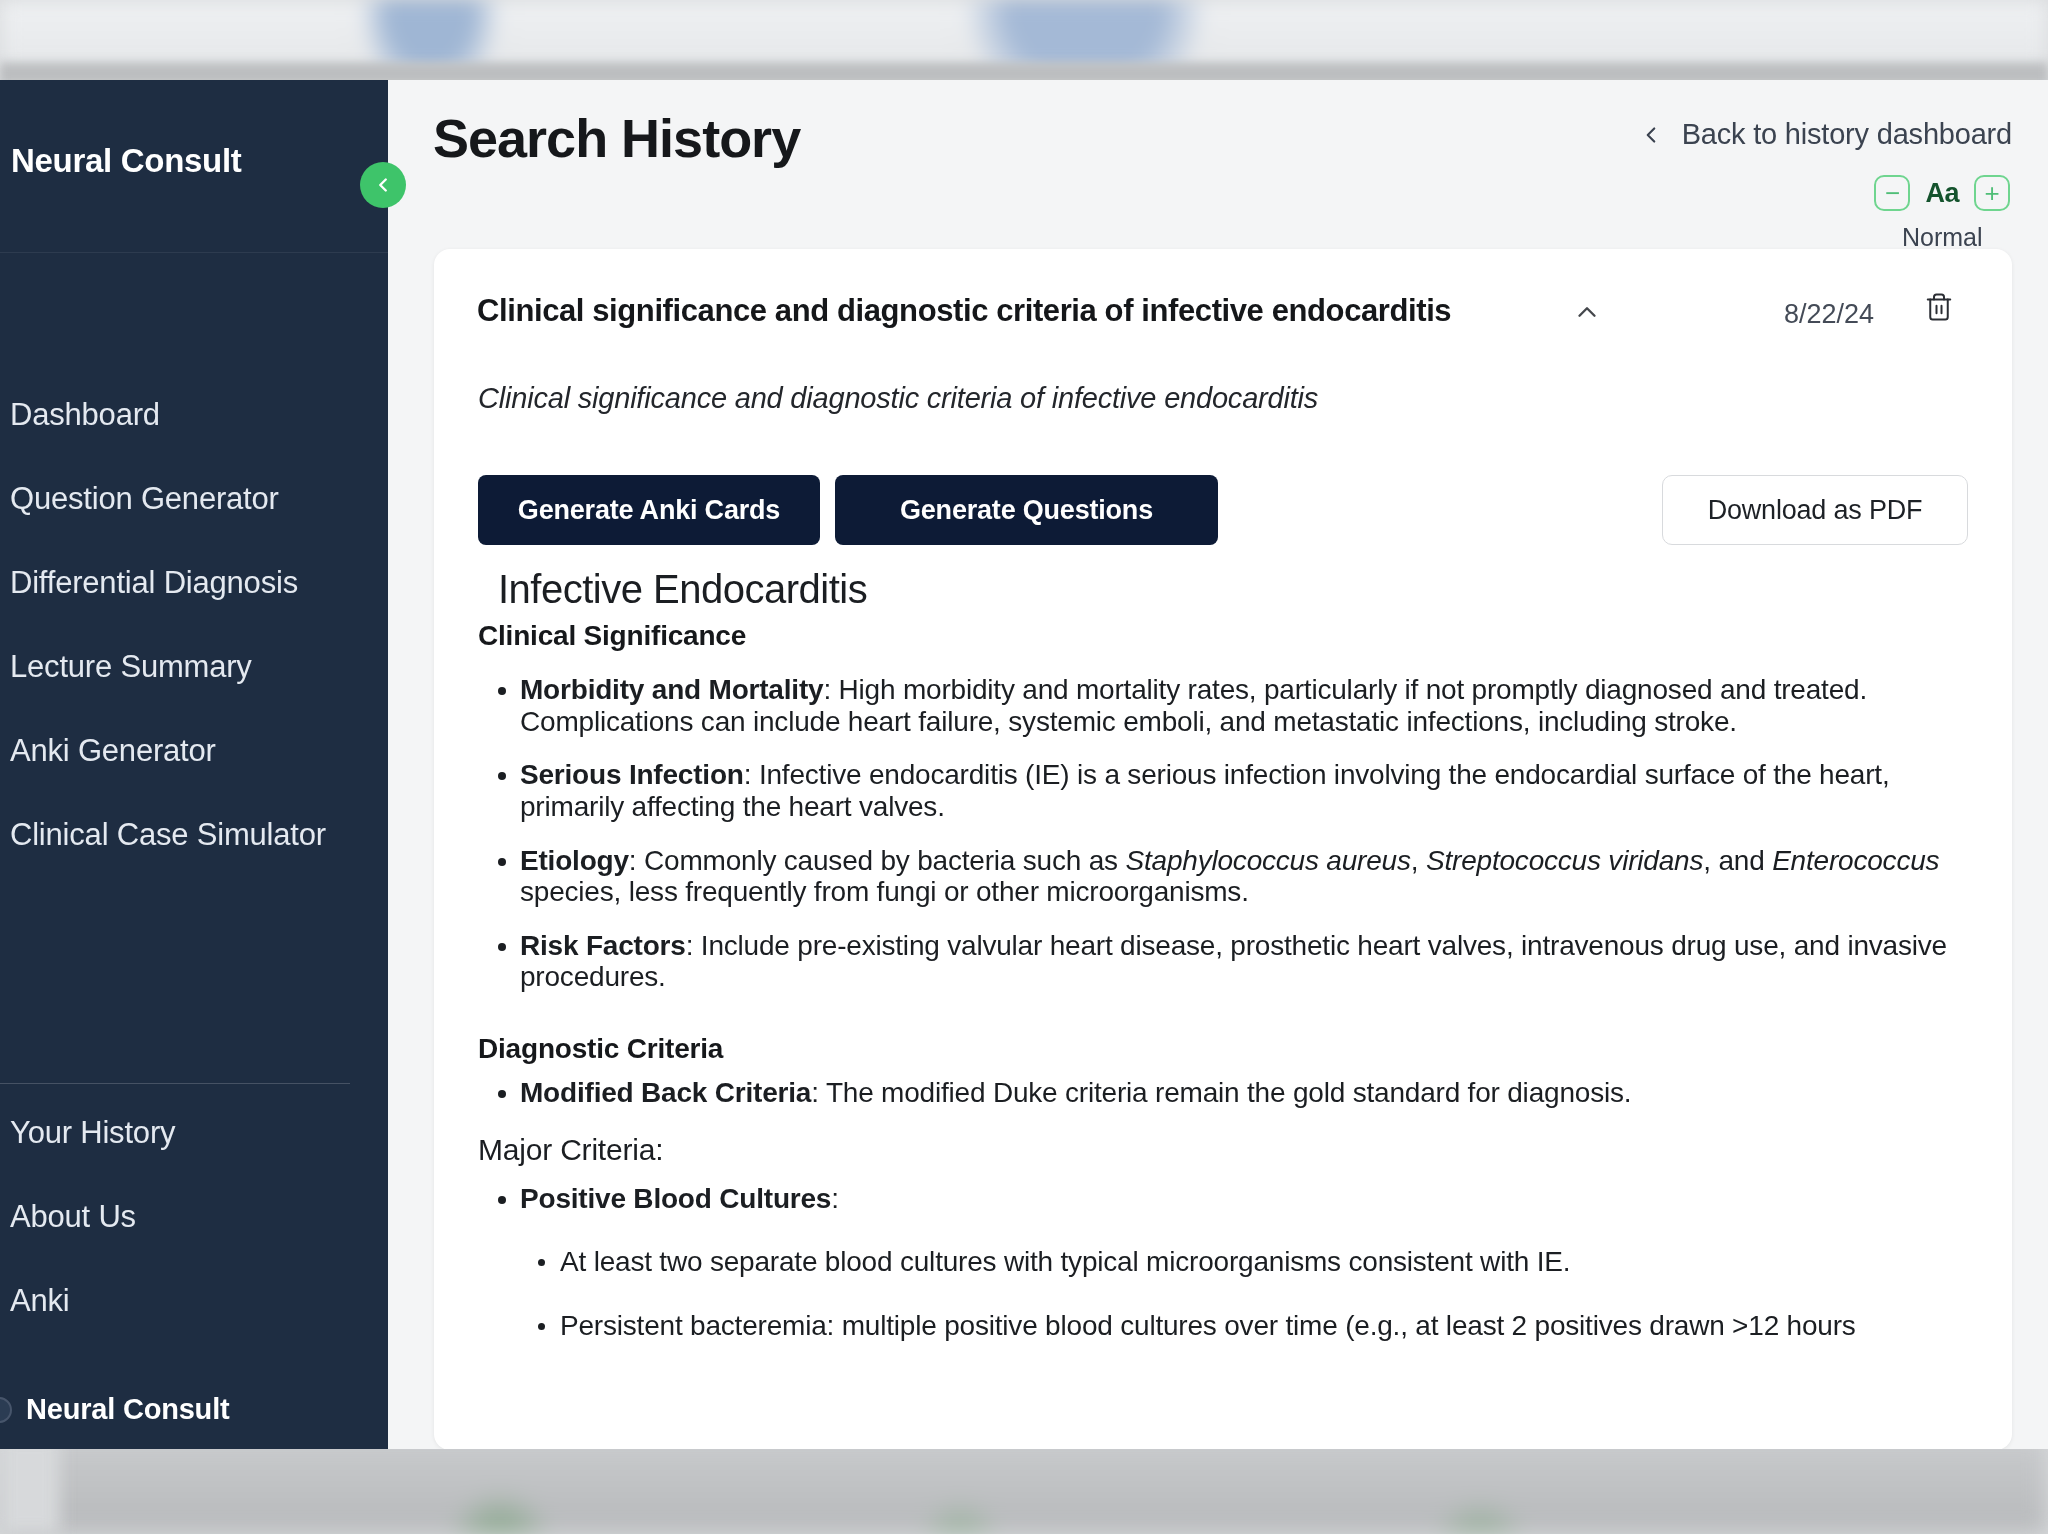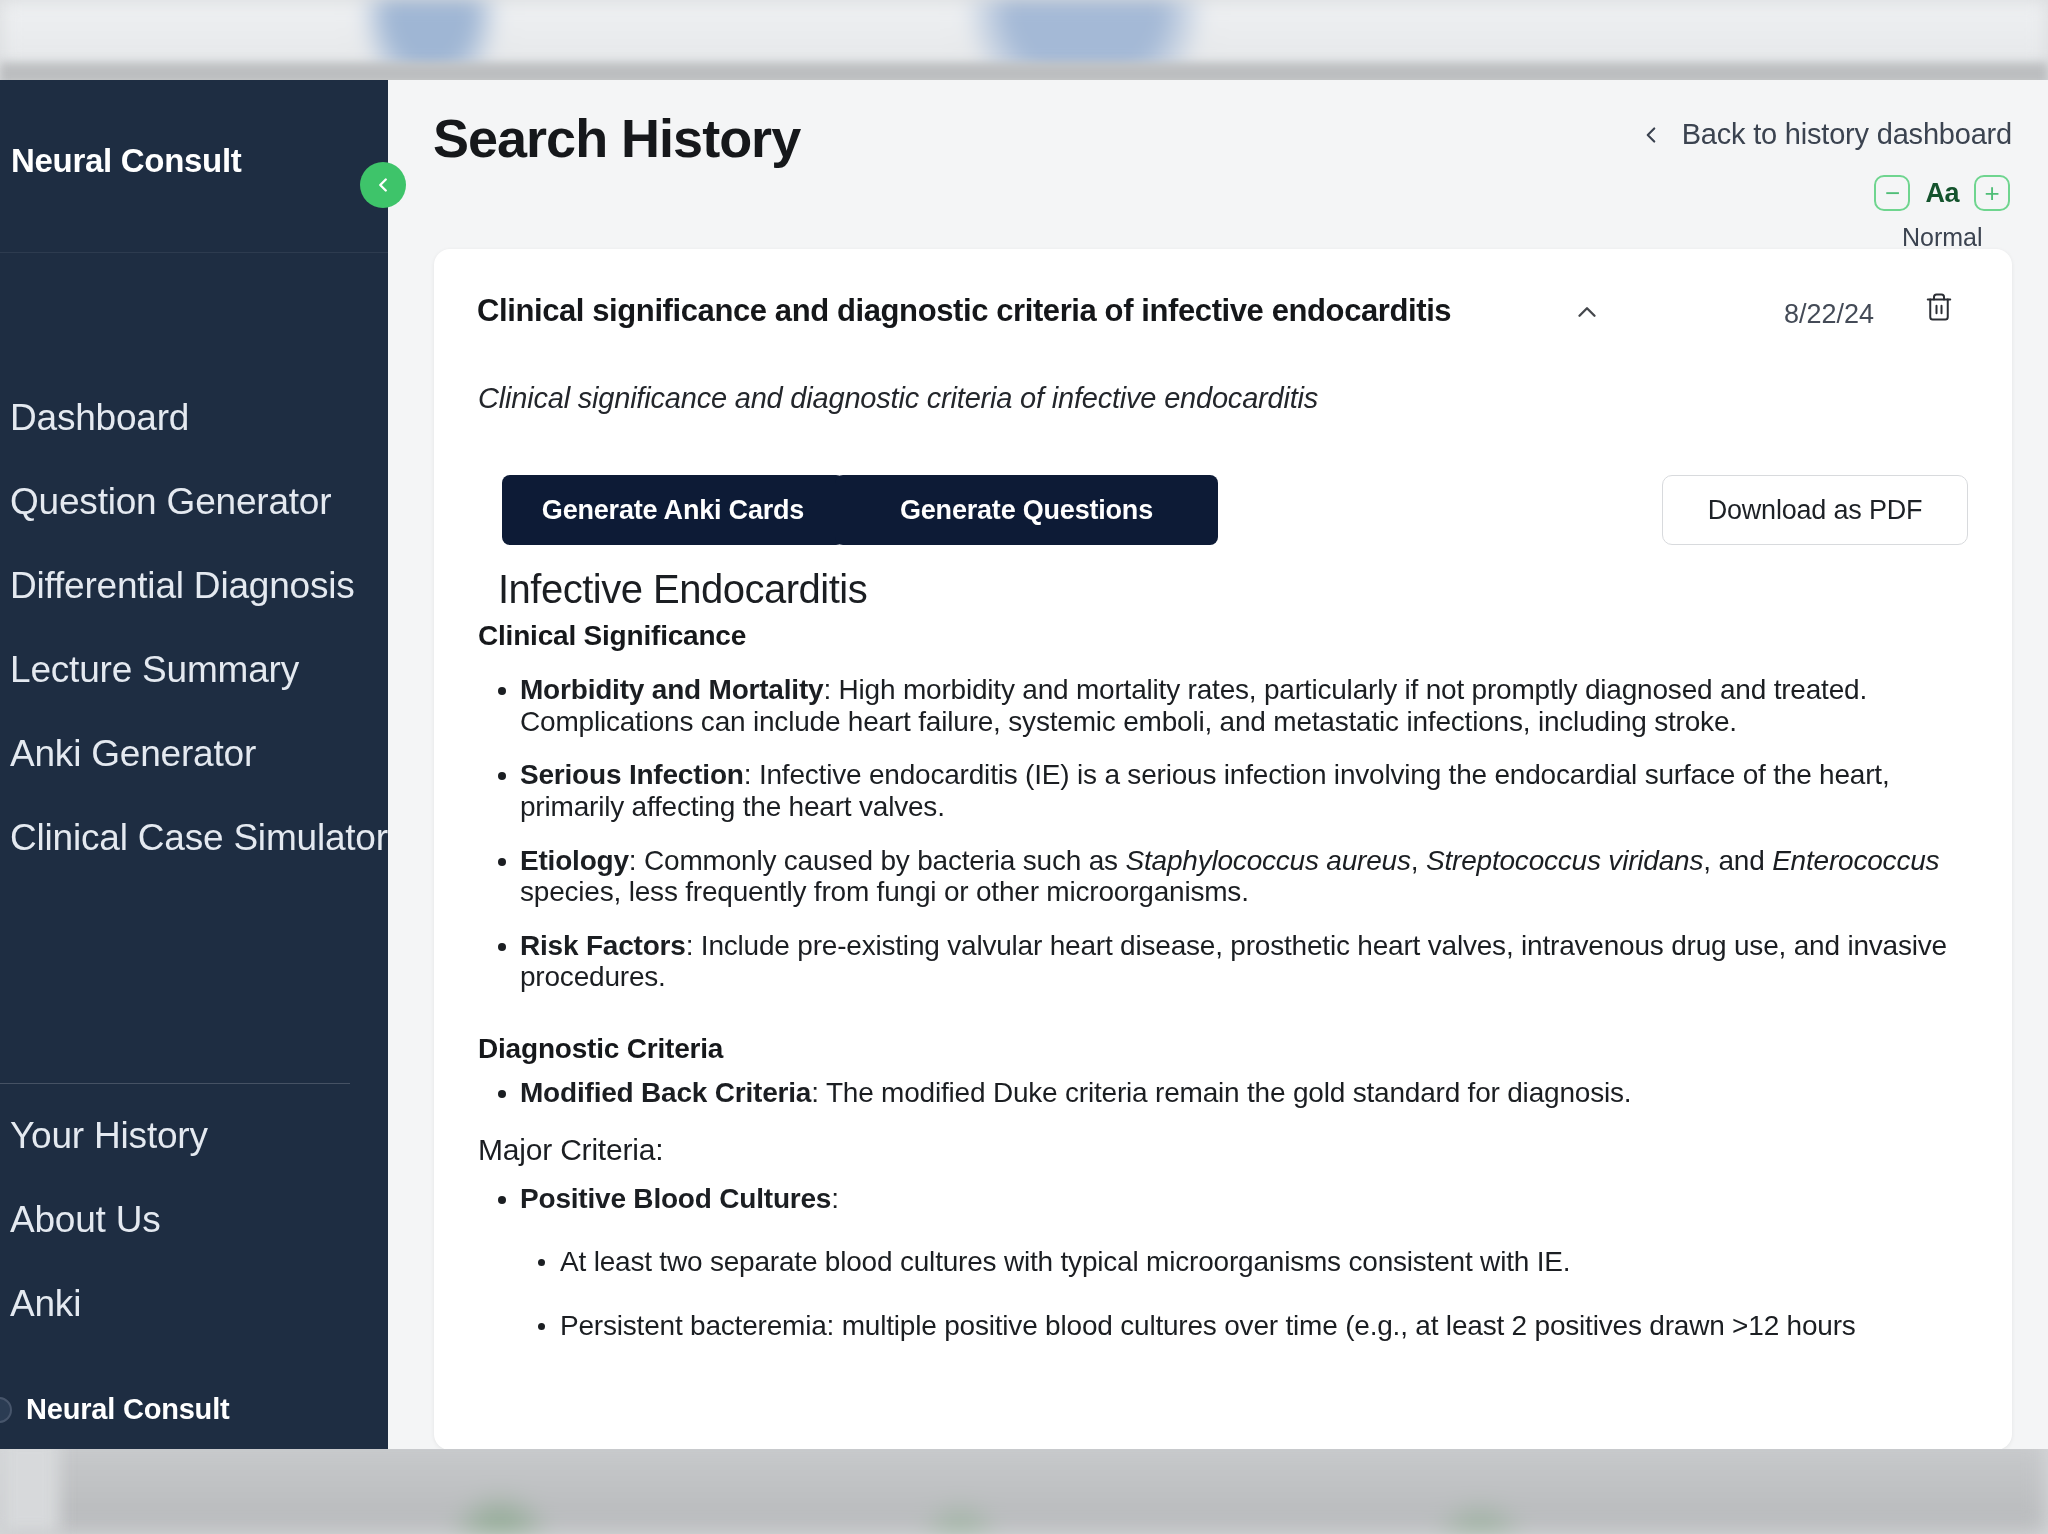--- a/index.html
+++ b/index.html
@@ -78,21 +78,21 @@
   }
   #sidebar-divider-top {
     position: absolute;
     left: 0; top: 172px;
     width: 388px; height: 1px;
     background: rgba(255,255,255,0.07);
   }
   .nav-item {
     position: absolute;
     left: 10px;
-    font-size: 37px;
+    font-size: 31px;
     color: #e4e9f0;
     letter-spacing: -0.2px;
     white-space: nowrap;
   }
   #nav-divider {
     position: absolute;
     left: 0; top: 1003px;
     width: 350px; height: 1px;
     background: rgba(255,255,255,0.18);
   }
@@ -301,21 +301,21 @@
     background: #0d1b36;
     color: #ffffff;
     border: none;
     border-radius: 8px;
     font-size: 27px;
     font-weight: bold;
     font-family: "Liberation Sans", sans-serif;
     cursor: pointer;
     letter-spacing: -0.2px;
   }
-  #btn-anki { left: 0; width: 342px; margin-left: 24px; }
+  #btn-anki { left: 0; width: 342px; }
   #btn-questions { left: 357px; width: 383px; }
   #btn-pdf {
     position: absolute;
     top: 0;
     right: 0;
     width: 306px;
     height: 70px;
     background: #ffffff;
     color: #1d2126;
     border: 1px solid #d8dadd;

